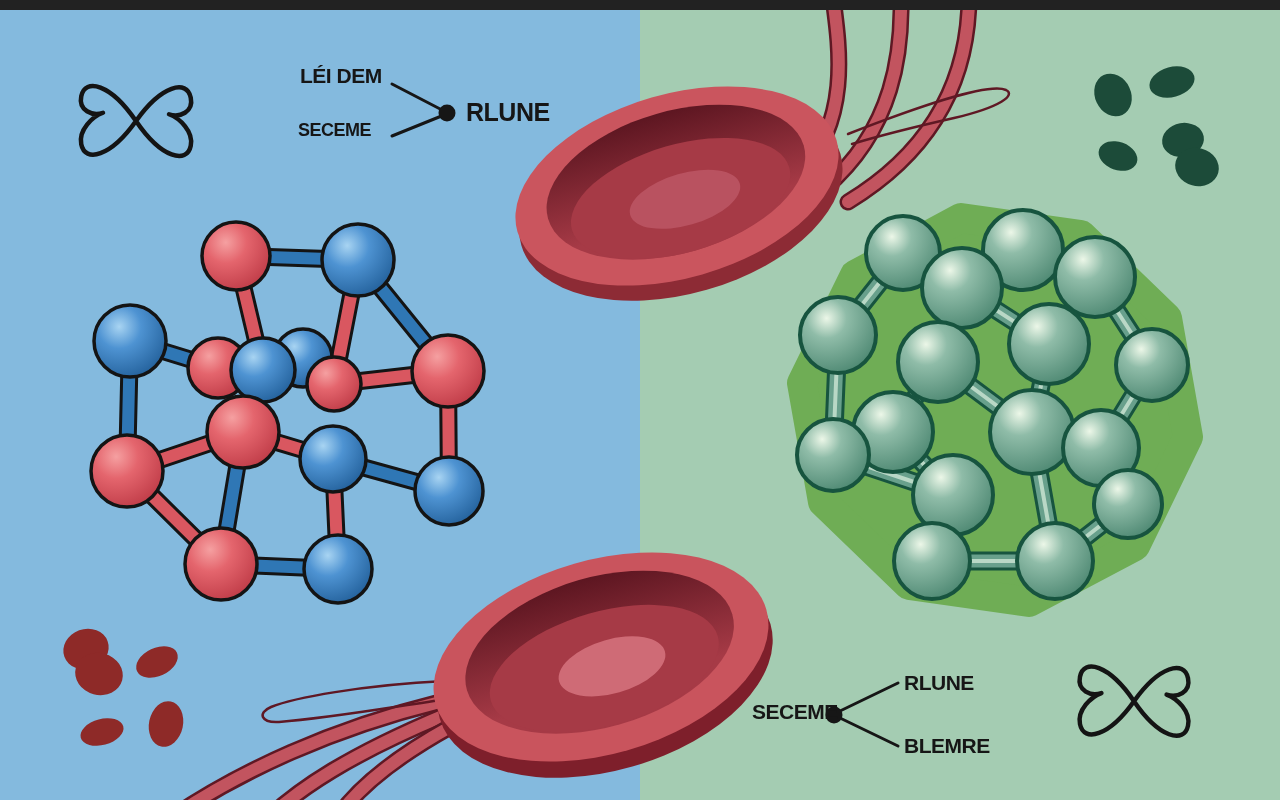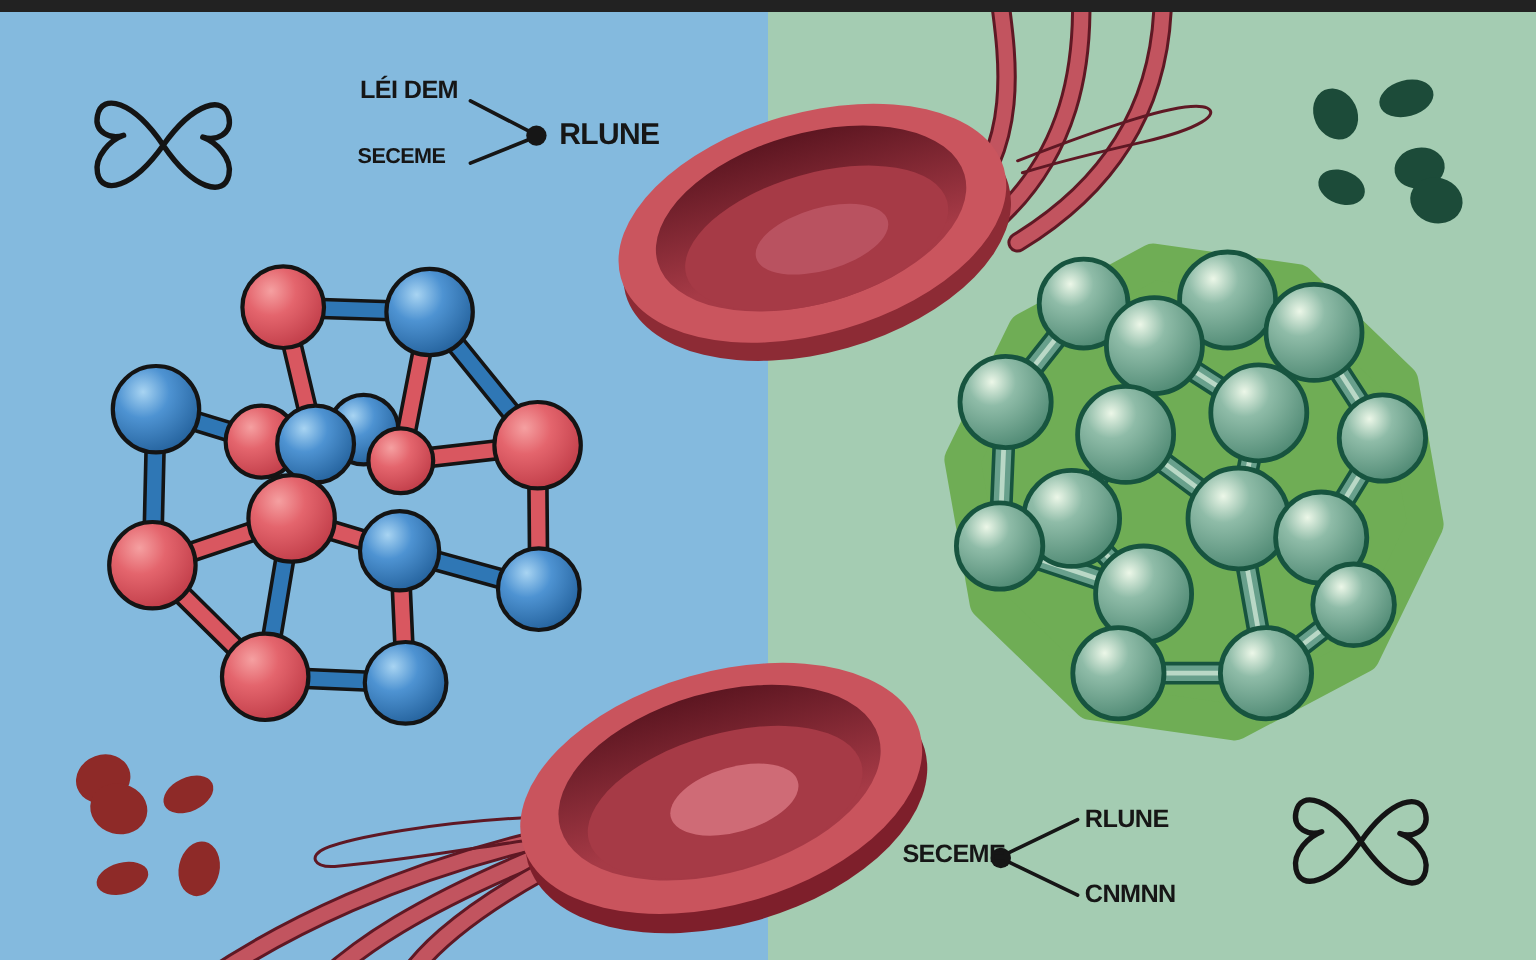--- a/index.html
+++ b/index.html
@@ -249,15 +249,15 @@
       <path d="M840,708 L898,736" stroke="#161616" stroke-width="3" stroke-linecap="round"></path>
       <circle cx="834" cy="705" r="8.5" fill="#161616"></circle>
     </g>
   </svg>
 
   <div class="label lbl-lei">LÉI DEM</div>
   <div class="label lbl-seceme">SECEME</div>
   <div class="label lbl-werte">RLUNE</div>
   <div class="label lbl-rlune">SECEME</div>
   <div class="label lbl-blemre">RLUNE</div>
-  <div class="label lbl-cnmnn">CNMNN</div>
+  <div class="label lbl-cnmnn">BLEMRE</div>
 
 </div>
 
 </body></html>

